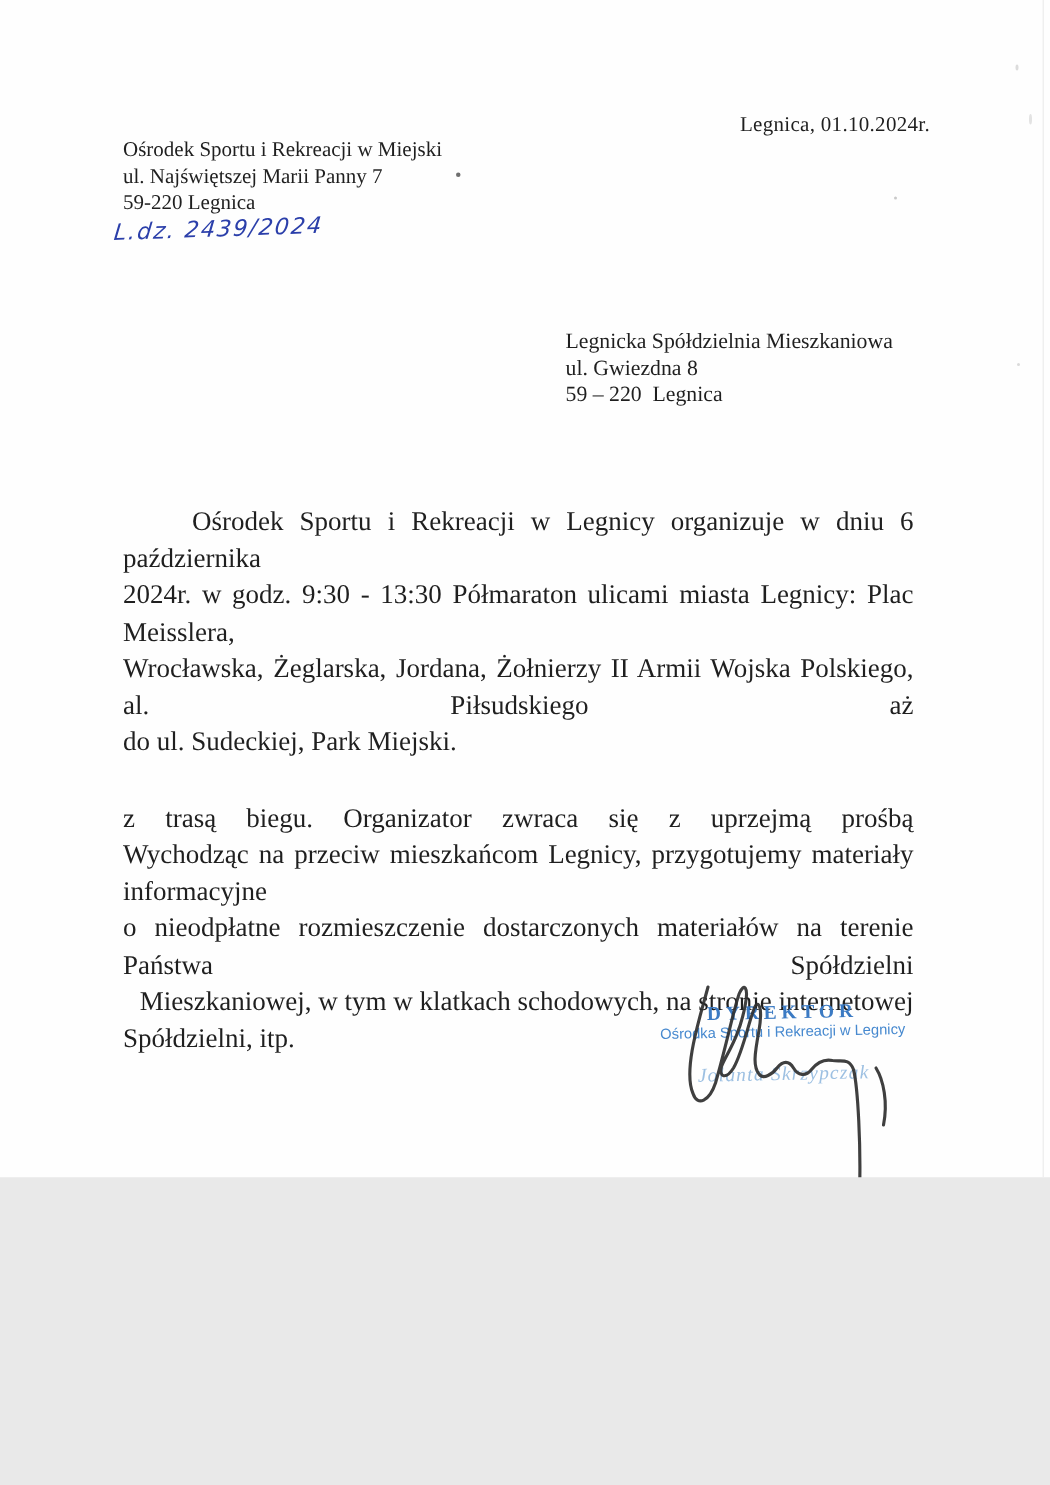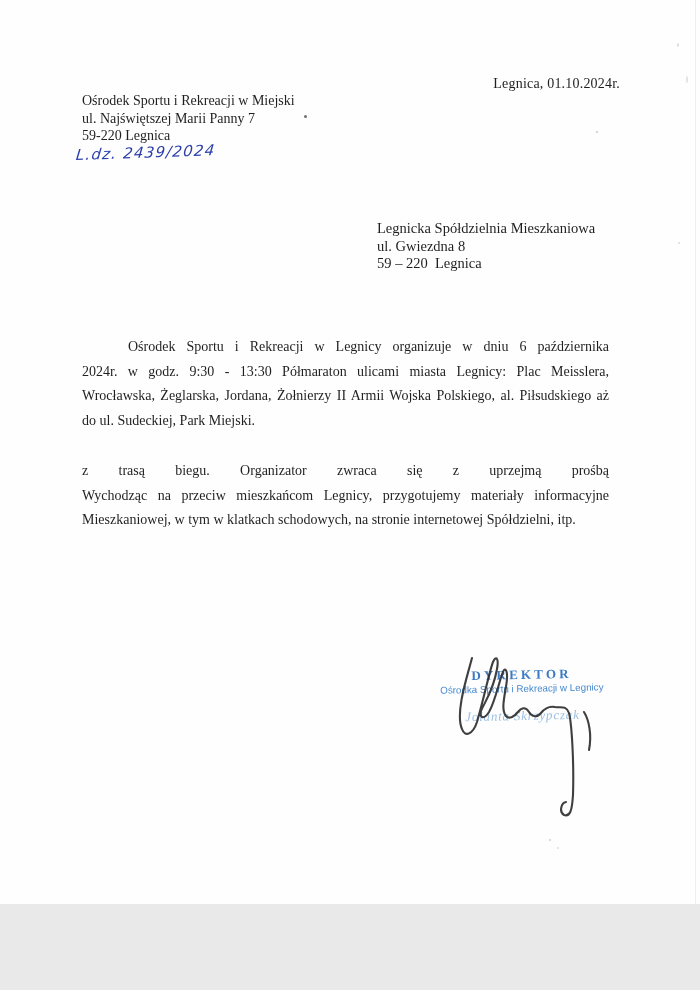--- a/index.html
+++ b/index.html
@@ -1,18 +1,18 @@
 <!DOCTYPE html>
 <html lang="pl"><head>
 <meta charset="utf-8">
 <style>
   html,body{margin:0;padding:0;background:#e9e9e9;}
   .page{
     position:relative;
-    width:700px;height:904px;
+    width:700px;height:785px;
     margin:0 auto;
     background:#fefefe;
     font-family:"Liberation Serif", serif;
     color:#1f1f1f;
     overflow:hidden;
   }
   
   .date{
     position:absolute;top:76px;right:80px;
     font-size:14px;letter-spacing:.2px;
@@ -26,24 +26,24 @@
     font-family:"DejaVu Sans", sans-serif;
     font-style:italic;font-size:15px;letter-spacing:1.2px;
     color:#2b3faa;
     transform:rotate(-2deg) skewX(-8deg);
     transform-origin:left top;
   }
   
   .recipient{position:absolute;left:377px;top:220px;font-size:14.5px;font-weight:normal;line-height:17.7px;}
   .recipient div{white-space:pre-wrap;}
   
-  .body{position:absolute;left:82px;top:335px;width:527px;font-size:14px;line-height:24.5px;}
+  .body{position:absolute;left:82px;top:335px;width:527px;font-size:18px;line-height:24.5px;}
   .para{margin:0 0 26px 0;}
   .jline{text-align:justify;text-align-last:justify;}
-  .last{text-align:left;text-align-last:left;}
+  .last{text-align:right;text-align-last:left;}
   .indent{text-indent:46px;}
   
   .stamp{
     position:absolute;left:438px;top:667px;width:168px;
     text-align:center;transform:rotate(-1.2deg);
   }
   .stamp-title{
     font-size:13px;font-weight:bold;letter-spacing:3.2px;
     color:#3b7ac3;line-height:15px;
   }
@@ -93,20 +93,21 @@
   <div class="body">
     <div class="para">
       <div class="jline indent">Ośrodek Sportu i Rekreacji w Legnicy organizuje w dniu 6 października</div>
       <div class="jline">2024r. w godz. 9:30 - 13:30 Półmaraton ulicami miasta Legnicy: Plac Meisslera,</div>
       <div class="jline">Wrocławska, Żeglarska, Jordana, Żołnierzy II Armii Wojska Polskiego, al. Piłsudskiego aż</div>
       <div class="last">do ul. Sudeckiej, Park Miejski.</div>
     </div>
     <div class="para">
       <div class="jline">z trasą biegu. Organizator zwraca się z uprzejmą prośbą</div>
       <div class="jline">Wychodząc na przeciw mieszkańcom Legnicy, przygotujemy materiały informacyjne</div>
+      <div class="jline">o nieodpłatne rozmieszczenie dostarczonych materiałów na terenie Państwa Spółdzielni</div>
       <div class="last">Mieszkaniowej, w tym w klatkach schodowych, na stronie internetowej Spółdzielni, itp.</div>
     </div>
   </div>
 
   <div class="stamp">
     <div class="stamp-title">DYREKTOR</div>
     <div class="stamp-org">Ośrodka Sportu i Rekreacji w Legnicy</div>
     <div class="stamp-name">Jolanta Skrzypczak</div>
   </div>
 

